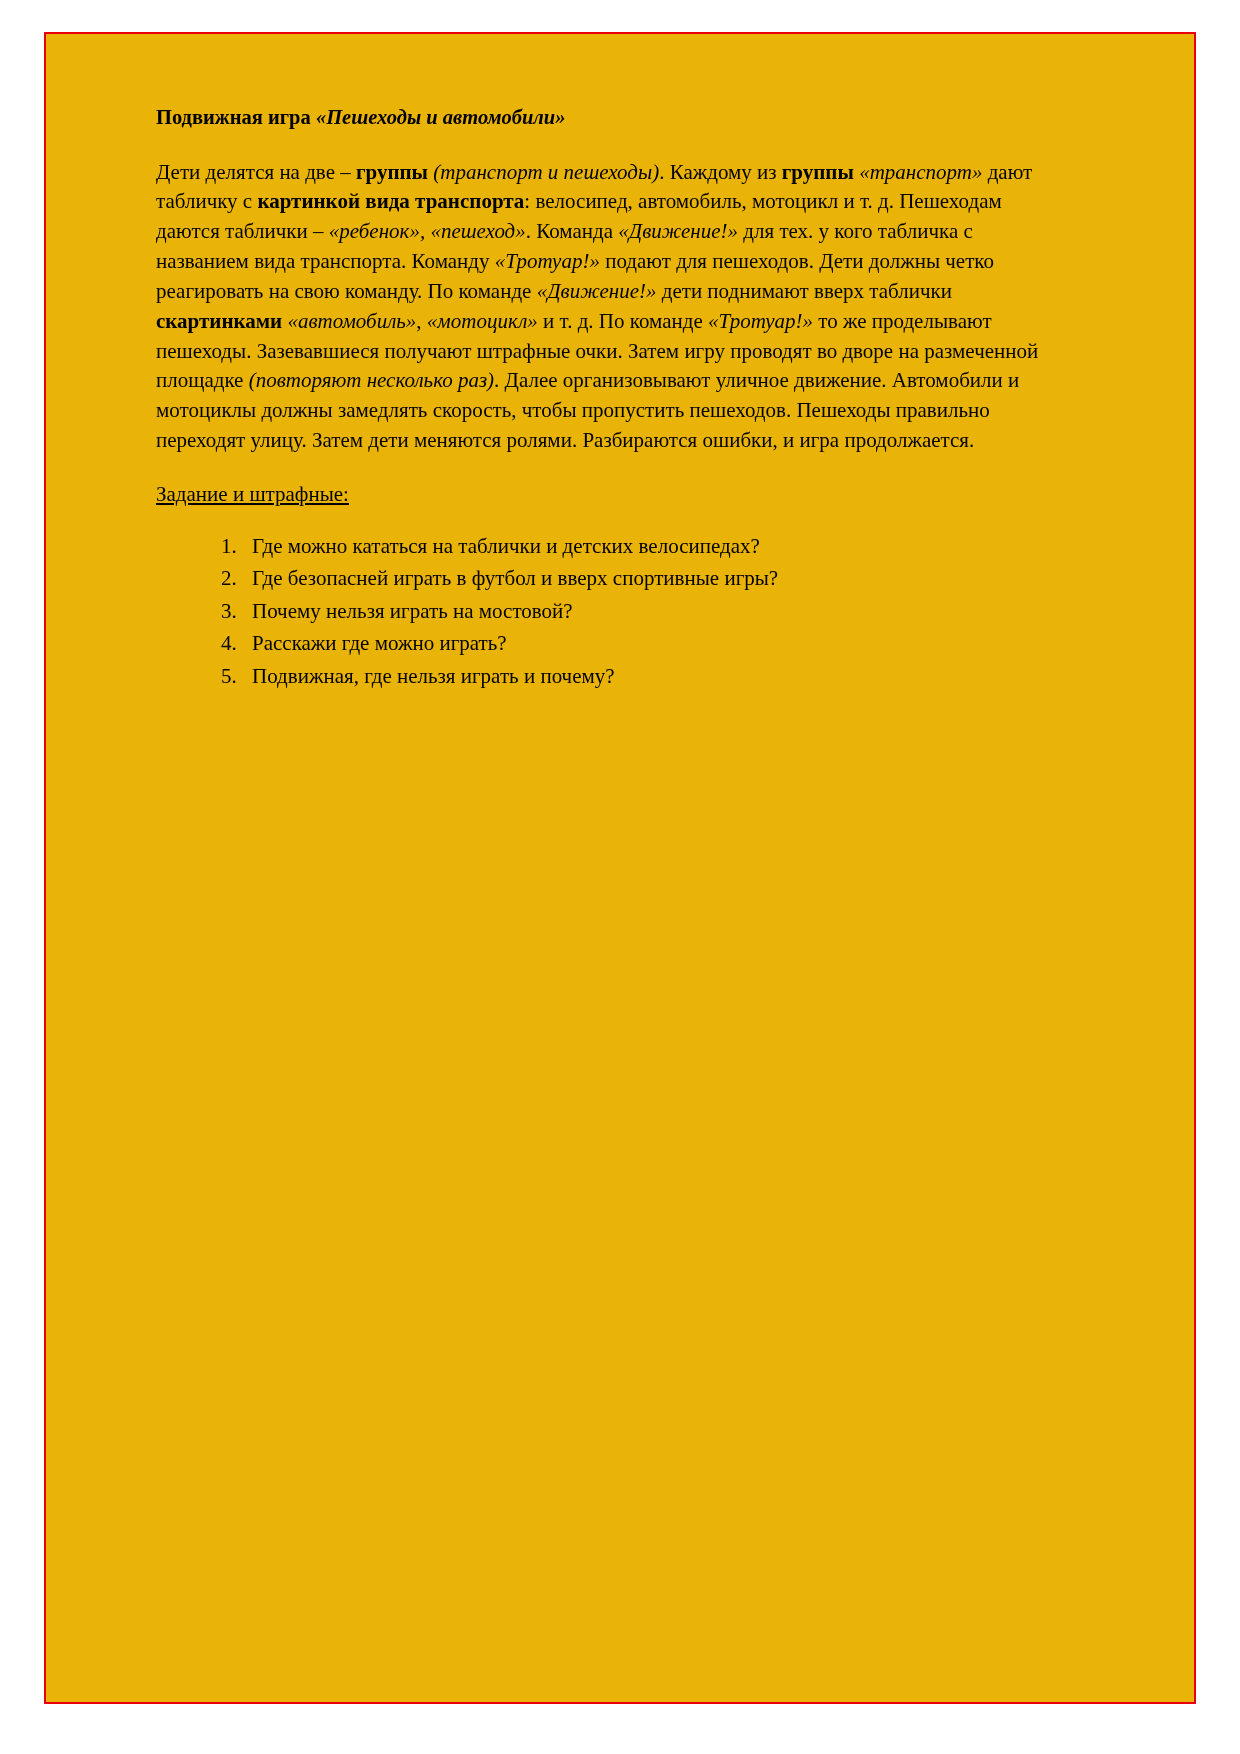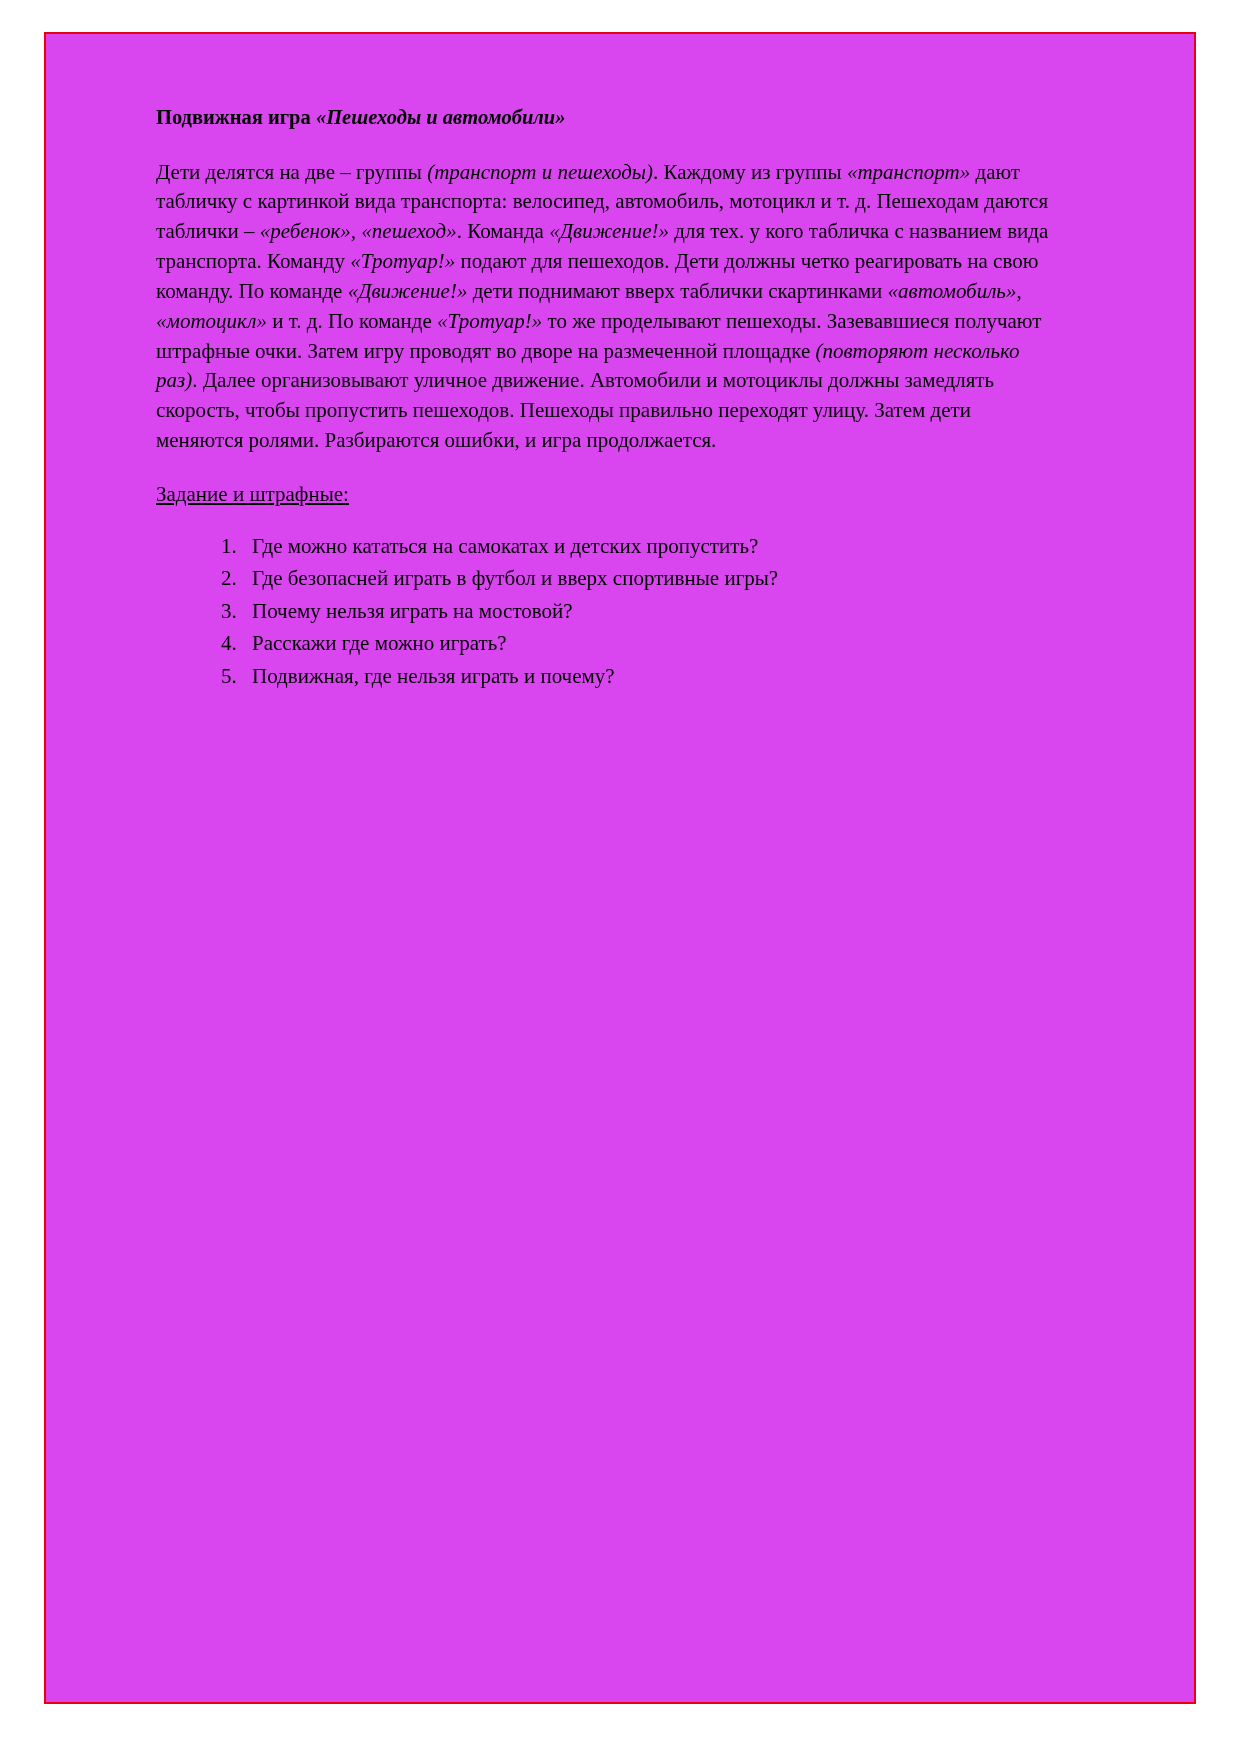--- a/index.html
+++ b/index.html
@@ -15,21 +15,21 @@
     position: relative;
   }
   .page {
     position: absolute;
     left: 44px;
     top: 32px;
     width: 1152px;
     height: 1672px;
     border: 2px solid #e8000d;
     box-sizing: border-box;
-    background: #d946ef;
+    background: #eab308;
   }
   .content {
     position: absolute;
     left: 110px;
     top: 70px;
     width: 900px;
   }
   .doc-title {
     font-size: 20.5px;
     font-weight: bold;
@@ -38,21 +38,21 @@
   }
   .doc-title .ital {
     font-style: italic;
   }
   p.body-text {
     font-size: 21px;
     line-height: 1.42;
     margin: 0 0 26px 0;
     text-align: left;
   }
-  .b { font-weight: normal; }
+  .b { font-weight: bold; }
   .i { font-style: italic; }
   .bi { font-weight: normal; font-style: italic; }
   .task-label {
     font-size: 21px;
     text-decoration: underline;
     margin: 0 0 24px 0;
     display: inline-block;
   }
   ol.questions {
     font-size: 21px;
@@ -75,21 +75,21 @@
       <span>Подвижная игра </span><span class="ital">«Пешеходы и автомобили»</span>
     </h1>
 
     <p class="body-text"><span>Дети делятся на две – </span><span class="b">группы</span><span> </span><span class="i">(транспорт и пешеходы)</span><span>. Каждому из </span><span class="b">группы</span><span> </span><span class="bi">«транспорт»</span><span> дают табличку с </span><span class="b">картинкой вида транспорта</span><span>: велосипед, автомобиль, мотоцикл и т. д. Пешеходам даются таблички – </span><span class="i">«ребенок», «пешеход»</span><span>. Команда </span><span class="i">«Движение!»</span><span> для тех. у кого табличка с названием вида транспорта. Команду </span><span class="i">«Тротуар!»</span><span> подают для пешеходов. Дети должны четко реагировать на свою команду. По команде </span><span class="i">«Движение!»</span><span> дети поднимают вверх таблички </span><span class="b">скартинками</span><span> </span><span class="i">«автомобиль»</span><span>, </span><span class="i">«мотоцикл»</span><span> и т. д. По команде </span><span class="i">«Тротуар!»</span><span> то же проделывают пешеходы. Зазевавшиеся получают штрафные очки. Затем игру проводят во дворе на размеченной площадке </span><span class="bi">(повторяют несколько раз)</span><span>. Далее организовывают уличное движение. Автомобили и мотоциклы должны замедлять скорость, чтобы пропустить пешеходов. Пешеходы правильно переходят улицу. Затем дети меняются ролями. Разбираются ошибки, и игра продолжается.</span></p>
 
     <div>
       <span class="task-label">Задание и штрафные:</span>
     </div>
 
     <ol class="questions">
-        <li>Где можно кататься на самокатах и детских пропустить?</li>
+        <li>Где можно кататься на таблички и детских велосипедах?</li>
         <li>Где безопасней играть в футбол и вверх спортивные игры?</li>
         <li>Почему нельзя играть на мостовой?</li>
         <li>Расскажи где можно играть?</li>
         <li>Подвижная, где нельзя играть и почему?</li>
       </ol>
 
   </div>
 </div>
 
 </body></html>

